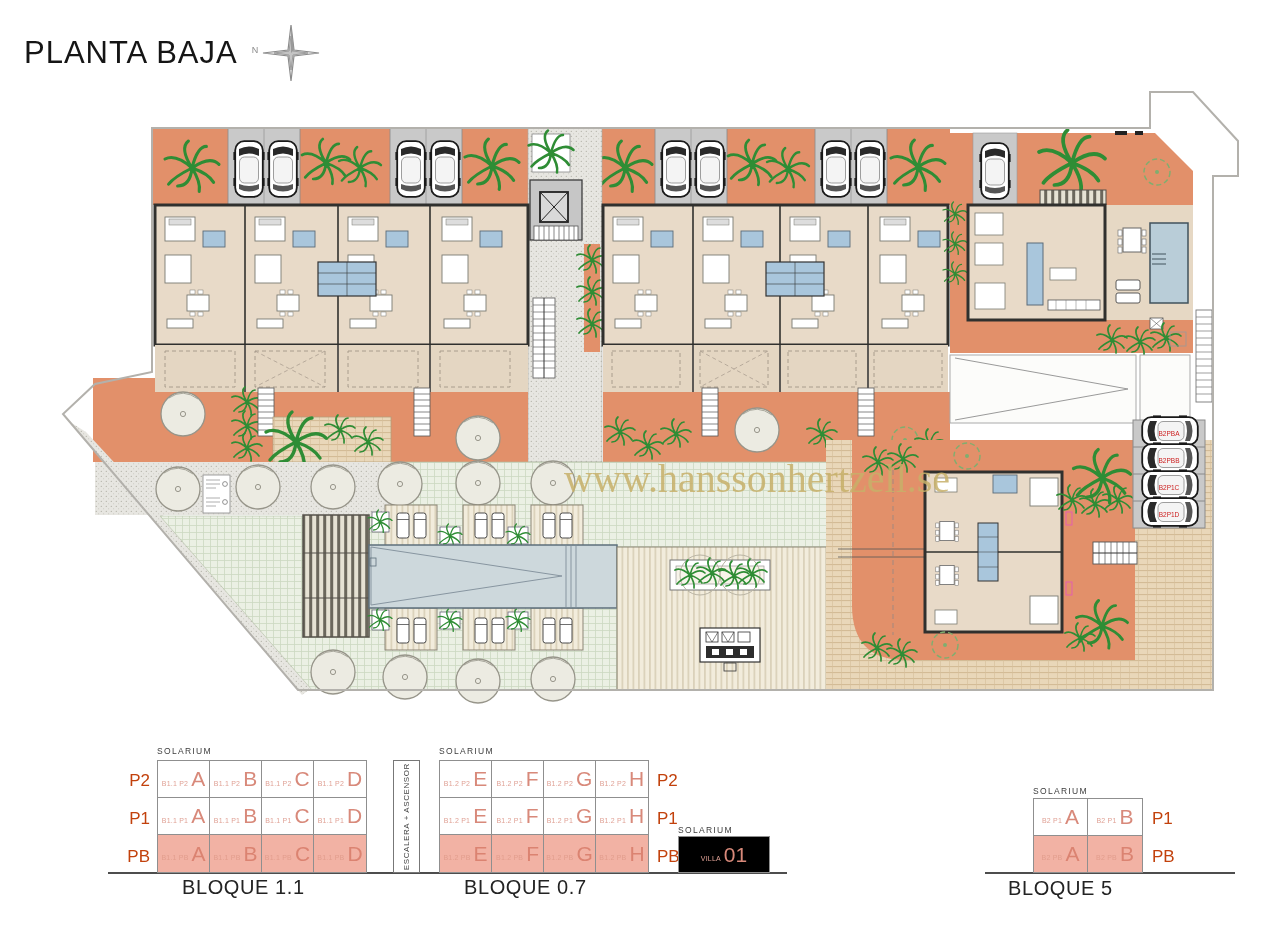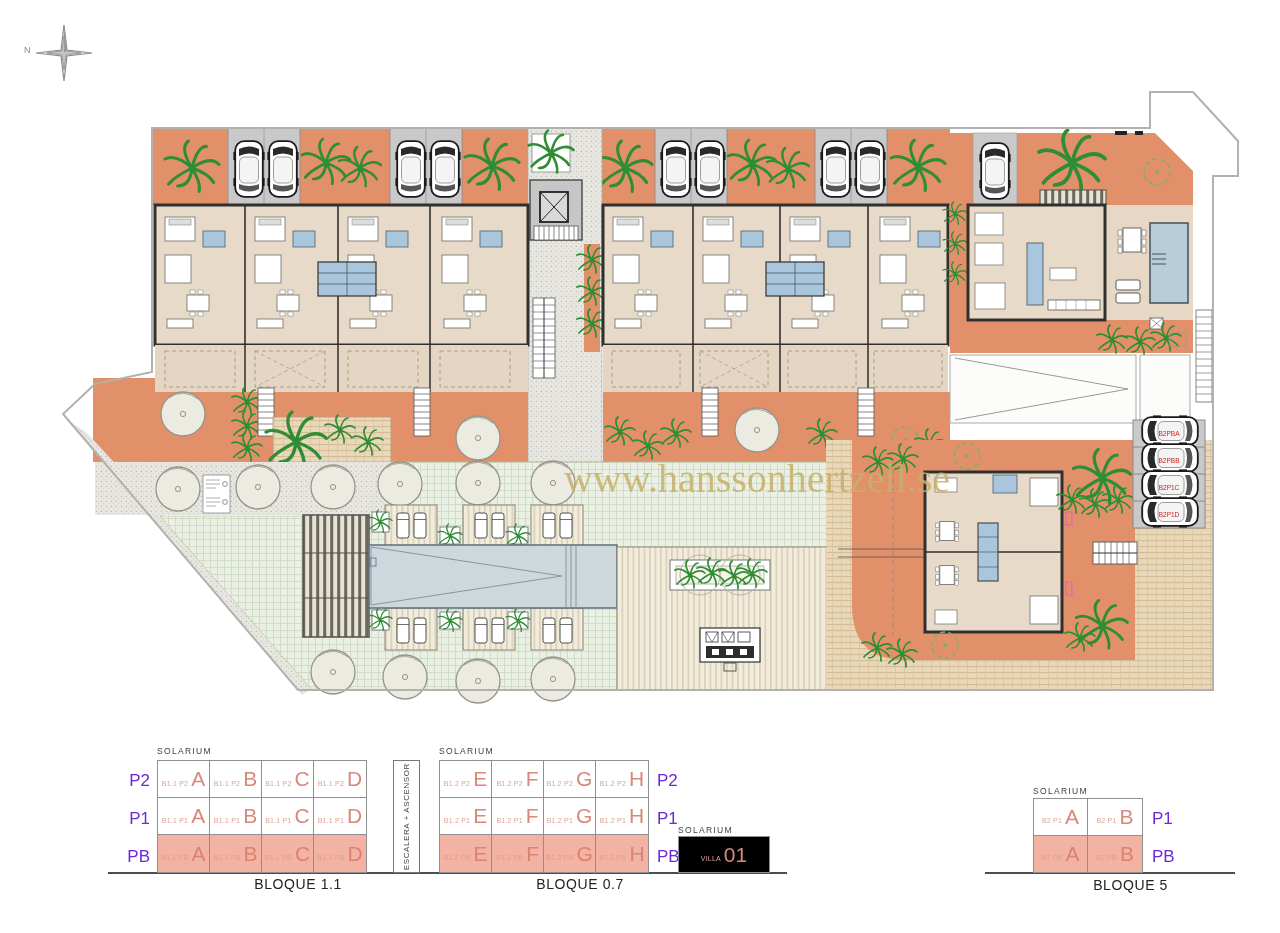--- a/index.html
+++ b/index.html
@@ -20,32 +20,33 @@
   .g4 .cell:nth-child(-n+8){border-bottom:1px solid #8f8f8f;}
   .g2 .cell:nth-child(odd){border-right:1px solid #8f8f8f;}
   .g2 .cell:nth-child(-n+2){border-bottom:1px solid #8f8f8f;}
   .code{font-size:7px;color:#e0a296;letter-spacing:.2px;transform:translateY(4px);}
   .letter{font-size:21px;color:#d8897a;}
   .pb{background:#f2b2a4;}
   .pb .code{color:#e29d8d;}
   .pb .letter{color:#db8371;}
   .villa-box{position:absolute;left:678px;top:836px;width:92px;height:37px;background:#000000;
      border:1px solid #8f8f8f;box-sizing:border-box;display:flex;align-items:center;justify-content:center;gap:3px;z-index:5;}
-  .rowlab{position:absolute;font-size:17px;color:#6d28d9;z-index:5;}
-  .cap{position:absolute;font-size:14px;color:#232323;letter-spacing:.6px;text-align:right;z-index:5;}
+  .rowlab{position:absolute;font-size:17px;color:#c2410c;z-index:5;}
+  .cap{position:absolute;font-size:20px;color:#232323;letter-spacing:.6px;text-align:left;z-index:5;}
   .sol{position:absolute;font-size:8.5px;color:#3c3c3c;letter-spacing:1.3px;text-align:left;z-index:5;}
   .stairbox{position:absolute;left:393px;top:760px;width:27px;height:113px;border:1px solid #777;
      box-sizing:border-box;display:flex;align-items:center;justify-content:center;background:#fff;z-index:5;}
   .stairbox span{writing-mode:vertical-rl;transform:rotate(180deg);font-size:8px;color:#444;letter-spacing:.6px;white-space:nowrap;}
   .base{position:absolute;height:2px;background:#4d4d4d;z-index:4;}
 </style>
 </head>
 <body>
 
 <div class="hdr">
+  <div class="title">PLANTA BAJA</div>
   <span class="nmark">N</span>
   <svg width="58" height="58" viewBox="0 0 58 58">
     <path d="M29 1 L32 26 L57 29 L32 32 L29 57 L26 32 L1 29 L26 26 Z" fill="#f2f2f2" stroke="#8b8b8b" stroke-width="1.2"></path>
     <path d="M29 12 L31 27 L46 29 L31 31 L29 46 L27 31 L12 29 L27 27 Z" fill="#c4c4c4" stroke="#8b8b8b" stroke-width="0.8"></path>
     <path d="M29 1 L32 26 L29 29 Z" fill="#9a9a9a"></path>
   </svg>
 </div>
 
 <svg class="plan-svg" width="1280" height="710" viewBox="0 0 1280 710">
 <defs>

